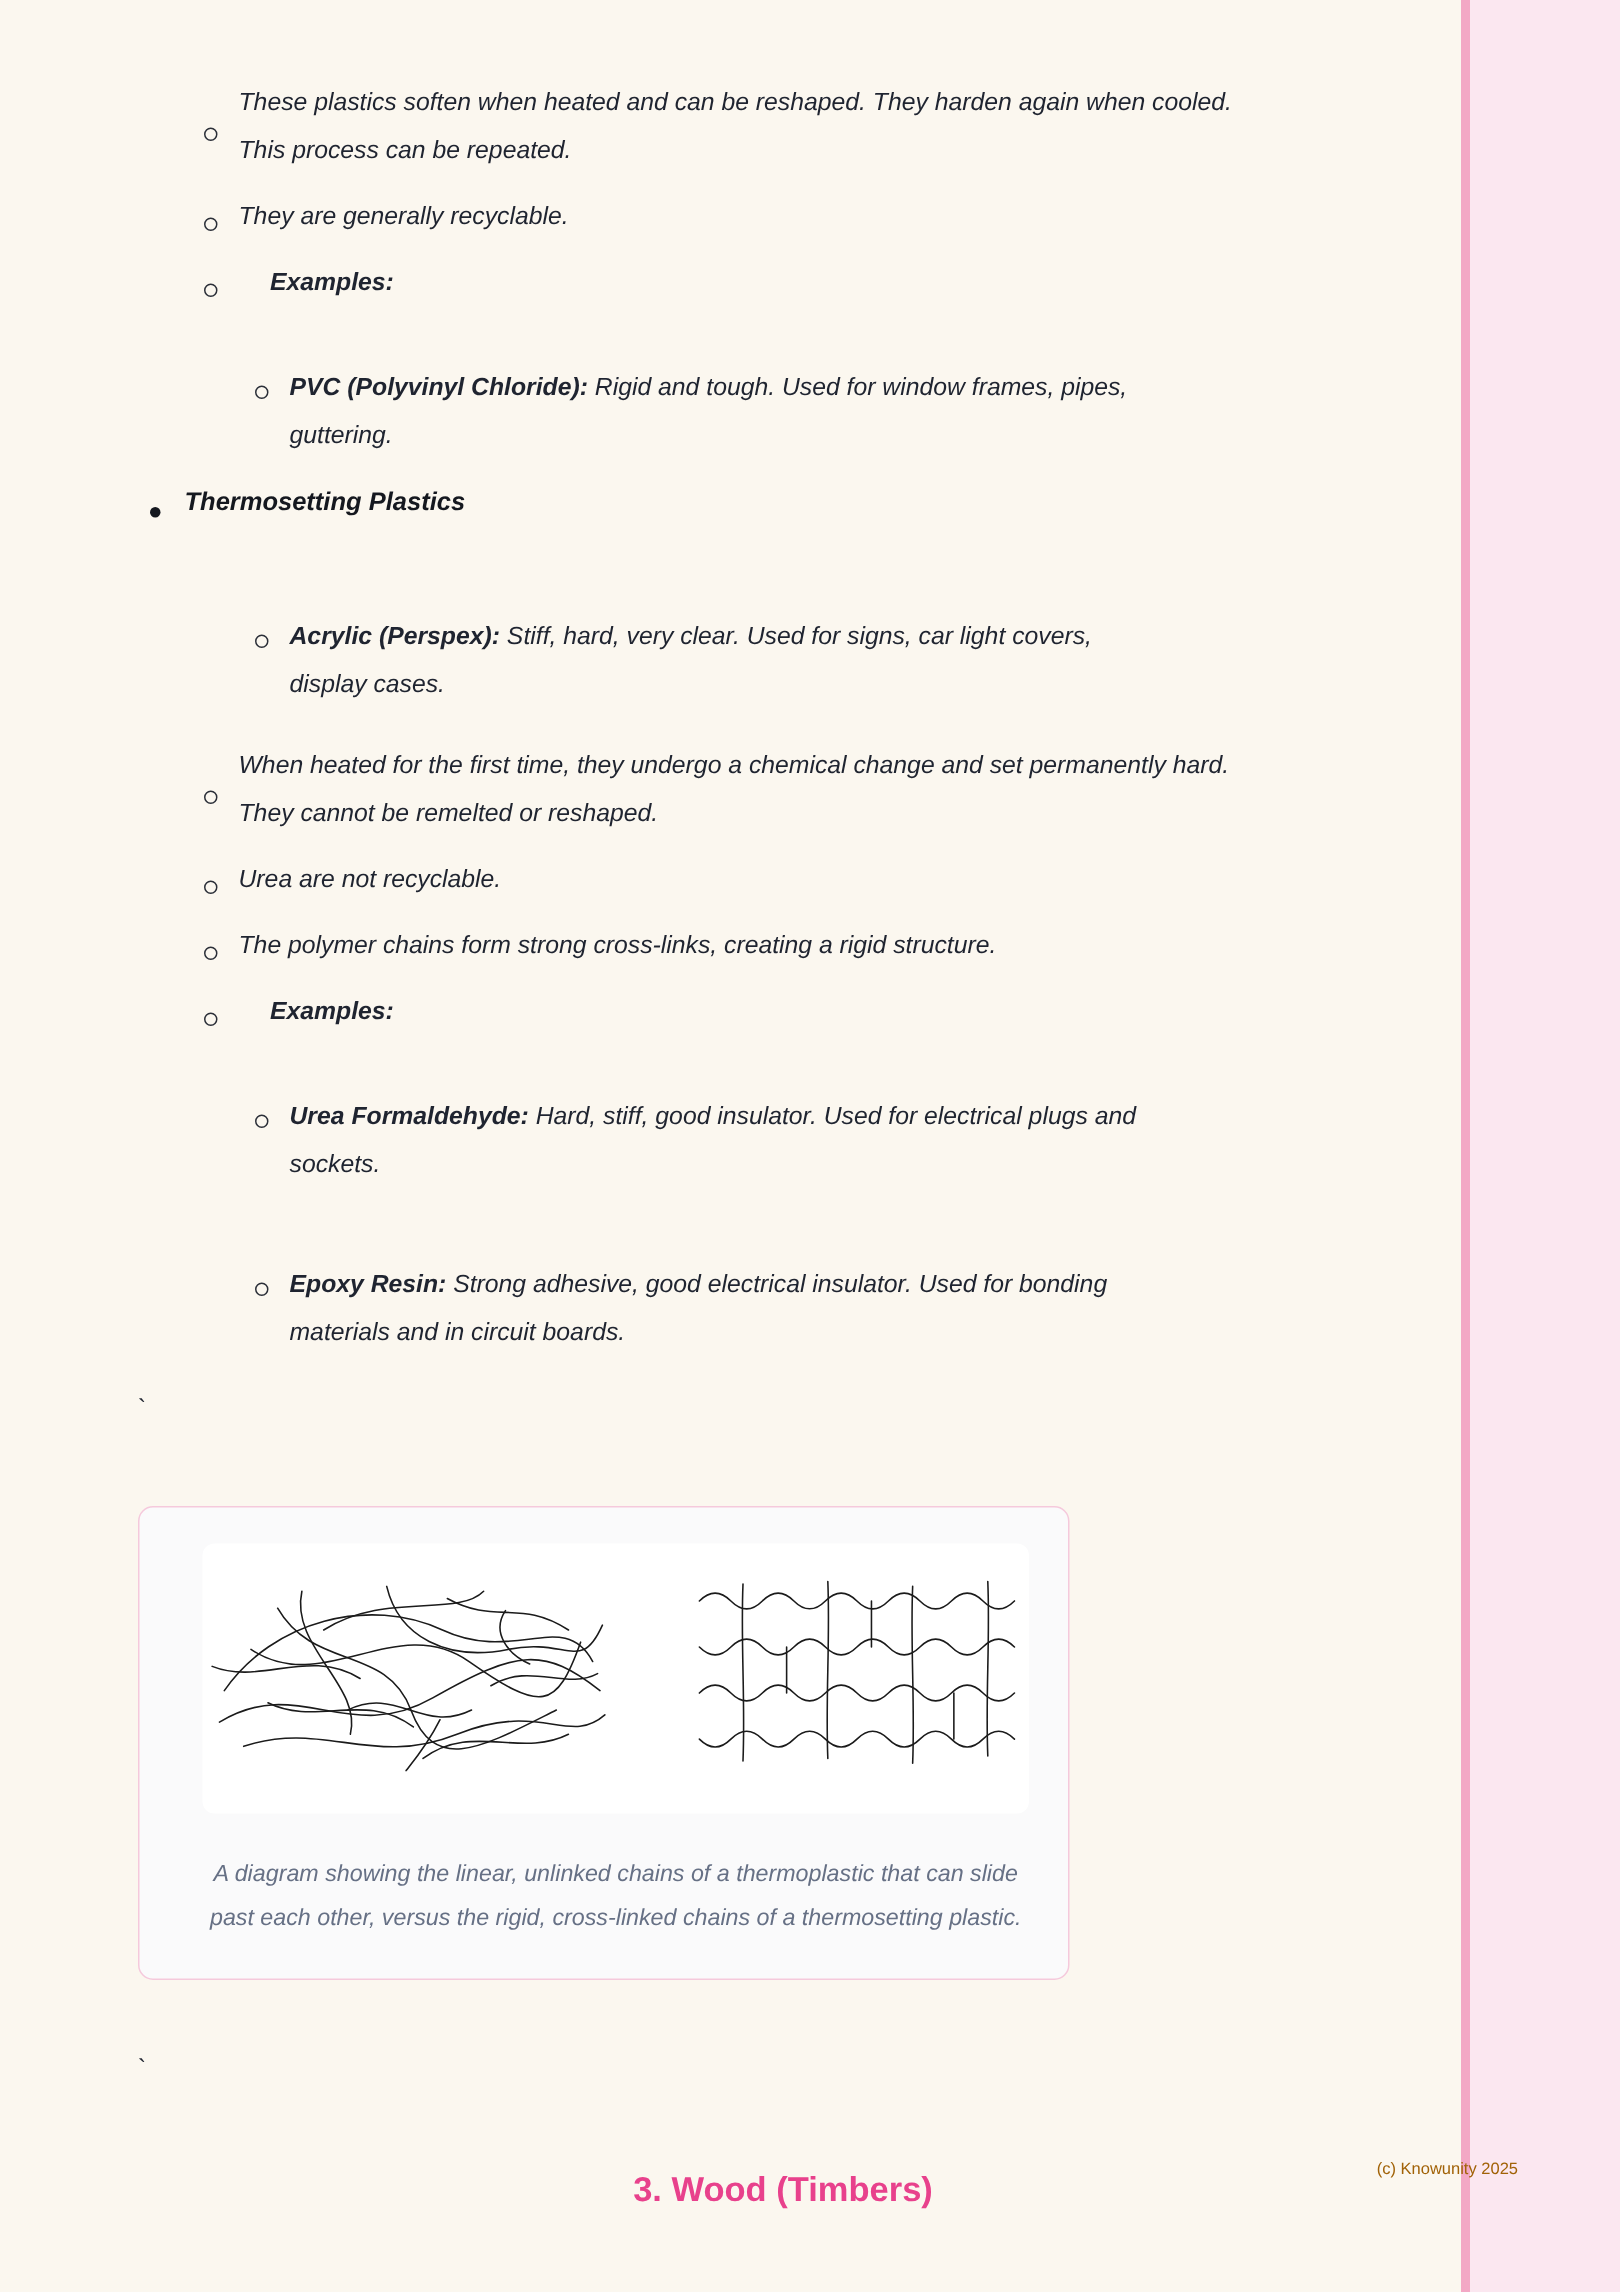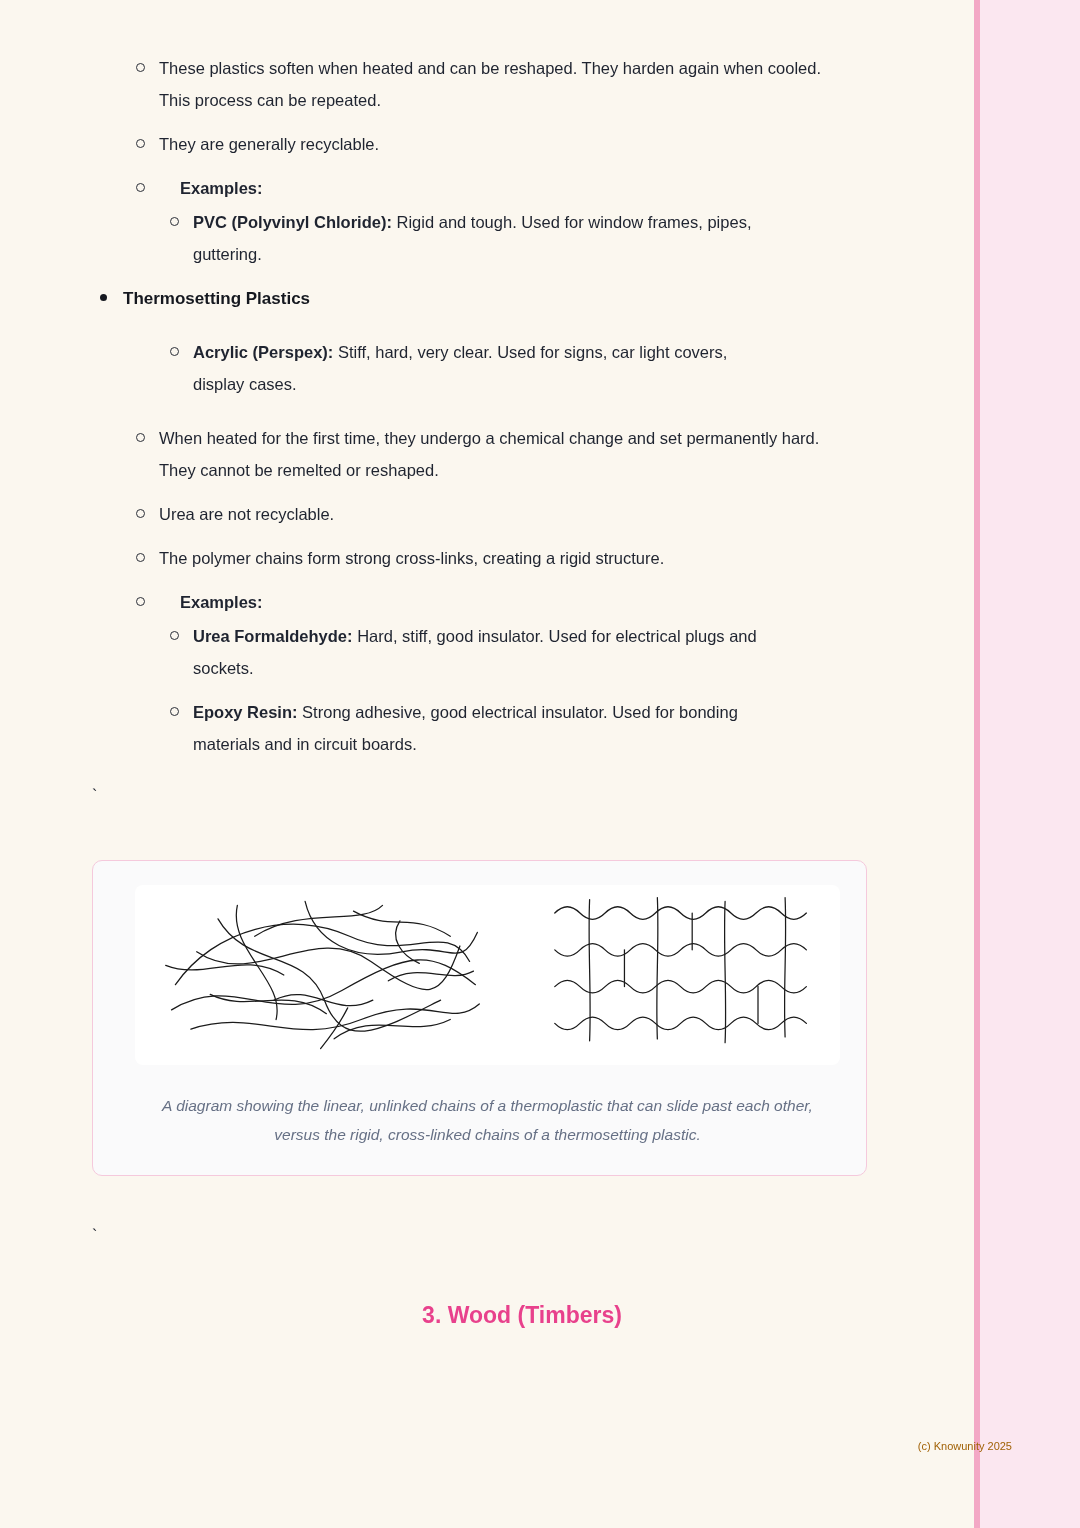--- a/index.html
+++ b/index.html
@@ -18,50 +18,50 @@
   .stripe-bg {
     position:absolute; top:0; right:0; width:100px; height:1528px;
     background:#FBE7F0;
   }
   .content {
     position:absolute; top:0; left:0;
     width:860px;
     padding:52px 0 0 92px;
     box-sizing:content-box;
   }
-  .li { display:flex; align-items:flex-start; margin-bottom:12px; }
+  .li { display:flex; align-items:center; margin-bottom:12px;font-style:italic; }
   .li1 { padding-left:8px;  gap:16px; }
   .li2 { padding-left:44px; gap:14px; }
   .li3 { padding-left:78px; gap:14px; }
   .li.tight { margin-bottom:2px;gap:35px; }
   .li.group-end { margin-bottom:22px; }
   .marker {
     flex:0 0 auto; width:7px; height:7px; border-radius:50%;
     margin-top:12px;
   }
   .marker.circle { border:1.6px solid #2B2F38; background:transparent; margin-top:11px; }
   .marker.disc   { background:#15181F; }
   .txt {
     font-size:16.5px; line-height:32px; color:#1F2430;
   }
   .li2 .txt { max-width:672px; }
-  .li3 .txt { max-width:580px; }
+  .li3 .txt { max-width:580px;margin-top:36px; }
   .b { font-weight:700; }
   .l1-title {
     font-size:17px; line-height:34px; font-weight:700; color:#15181F;
     max-width:690px;
   }
   .l1-row { margin-bottom:20px; margin-top:0; }
   .stray {
     font-size:16px; line-height:24px; color:#1F2430; margin-top:24px;
   }
   .stray.first { margin-top:24px; }
   .figure-card {
     margin-top:52px;
-    width:775px;
+    width:621px;
     box-sizing:border-box;
     border:1px solid #F5C9DC;
     border-radius:10px;
     background:#FAFAFB;
     padding:24px 26px 26px 42px;
   }
   .diagram-panel {
     background:#FFFFFF;
     border-radius:8px;
     height:180px;

